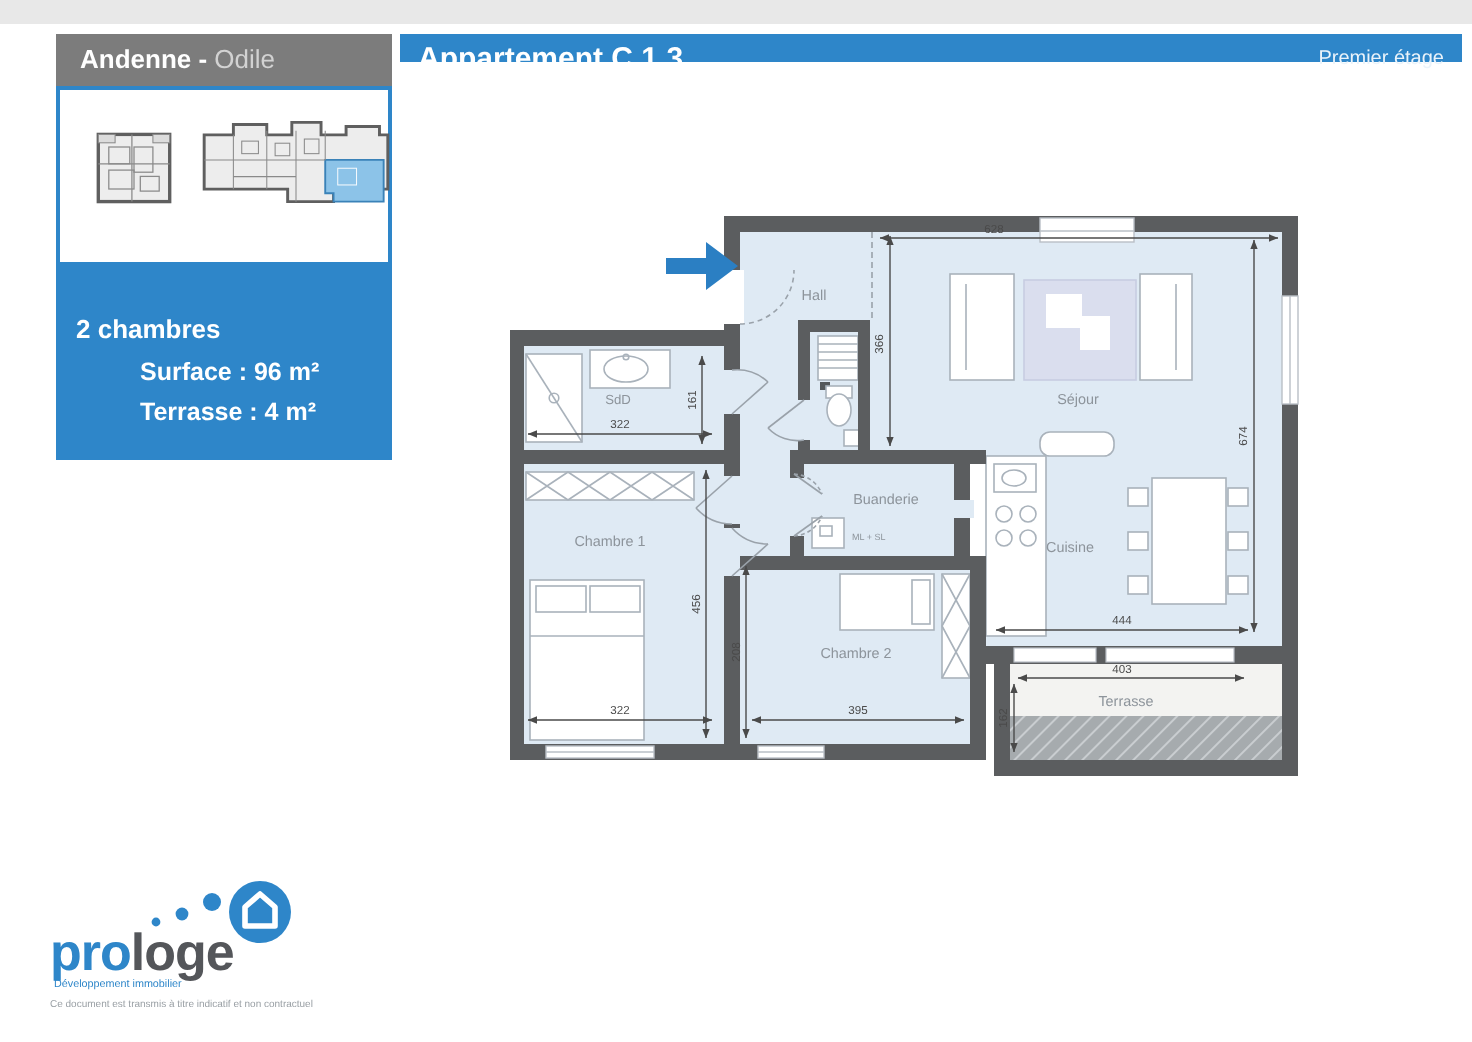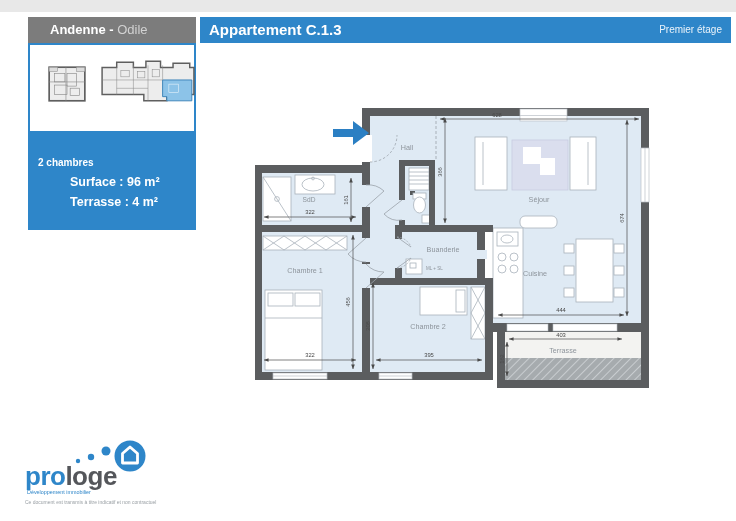--- a/index.html
+++ b/index.html
@@ -1,31 +1,31 @@
 <!DOCTYPE html>
 <html><head>
 <meta charset="utf-8">
 <style>
   html,body{margin:0;padding:0;background:#fff;}
   .page{position:relative;width:736px;height:521px;background:#fff;overflow:hidden;
         font-family:"Liberation Sans",sans-serif;}
   .top-strip{position:absolute;left:0;top:0;width:736px;height:12px;background:#e8e8e8;}
   .loc-box{position:absolute;left:28px;top:17px;width:168px;height:26px;background:#7c7c7c;
-           color:#fff;font-size:13px;line-height:26px;padding-left:22px;box-sizing:border-box;}
+           color:#fff;font-size:13px;line-height:26px;padding-left:12px;box-sizing:border-box;}
   .loc-bold{font-weight:bold;color:#ffffff;}
   .loc-light{color:#d2d2d2;}
-  .title-bar{position:absolute;left:200px;top:17px;width:531px;height:26px;background:#2e86c9;
+  .title-bar{position:absolute;left:200px;top:17px;width:531px;height:14px;background:#2e86c9;
              color:#fff;box-sizing:border-box;}
   .title-bar .ttl{position:absolute;left:9px;top:4px;font-size:15px;font-weight:bold;}
   .title-bar .flr{position:absolute;right:9px;top:7px;font-size:10px;color:#eaf3fa;}
   .info-box{position:absolute;left:28px;top:43px;width:168px;height:90px;background:#fff;
             border:2px solid #2e86c9;box-sizing:border-box;}
   .info-panel{position:absolute;left:28px;top:133px;width:168px;height:97px;background:#2e86c9;
               color:#fff;box-sizing:border-box;padding:24px 0 0 10px;}
-  .info-panel .l1{font-size:10px;font-weight:bold;margin-bottom:7px;}
+  .info-panel .l1{font-size:13px;font-weight:bold;margin-bottom:7px;}
   .info-panel .l2,.info-panel .l3{font-size:12.5px;font-weight:bold;margin-bottom:6px;margin-left:32px;}
   .mini-left{position:absolute;left:16px;top:18px;}
   .mini-right{position:absolute;left:70px;top:12px;}
   .plan{position:absolute;left:245px;top:90px;}
   .logo{position:absolute;left:12px;top:430px;}
   svg text{font-family:"Liberation Sans",sans-serif;}
 </style>
 </head>
 <body>
 

